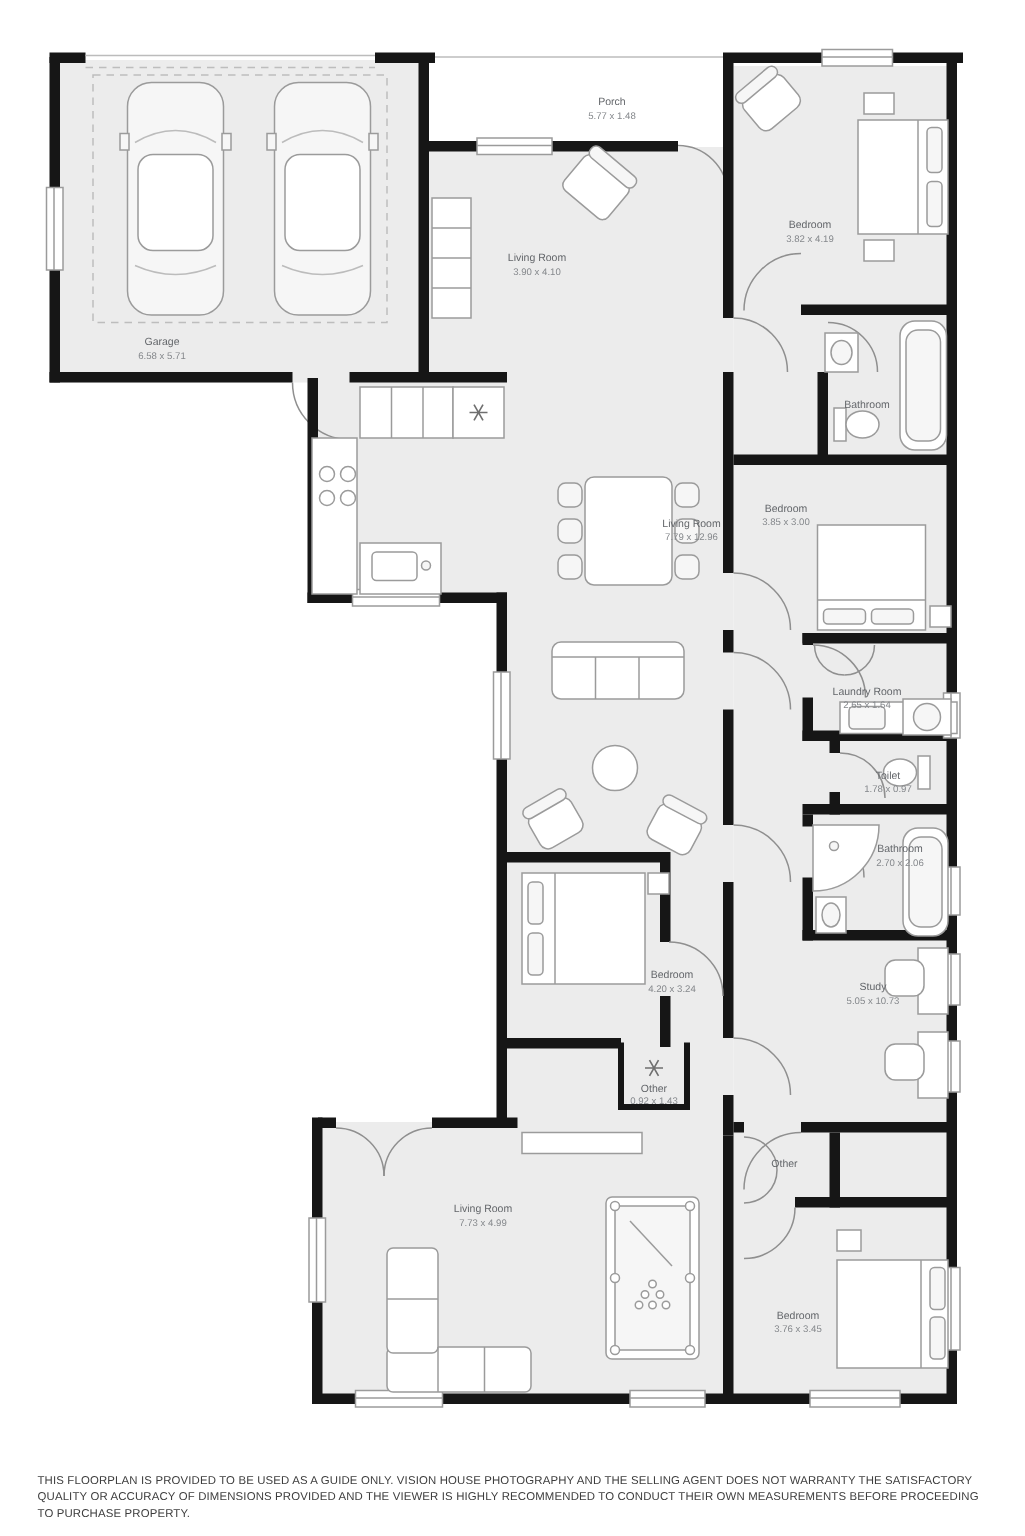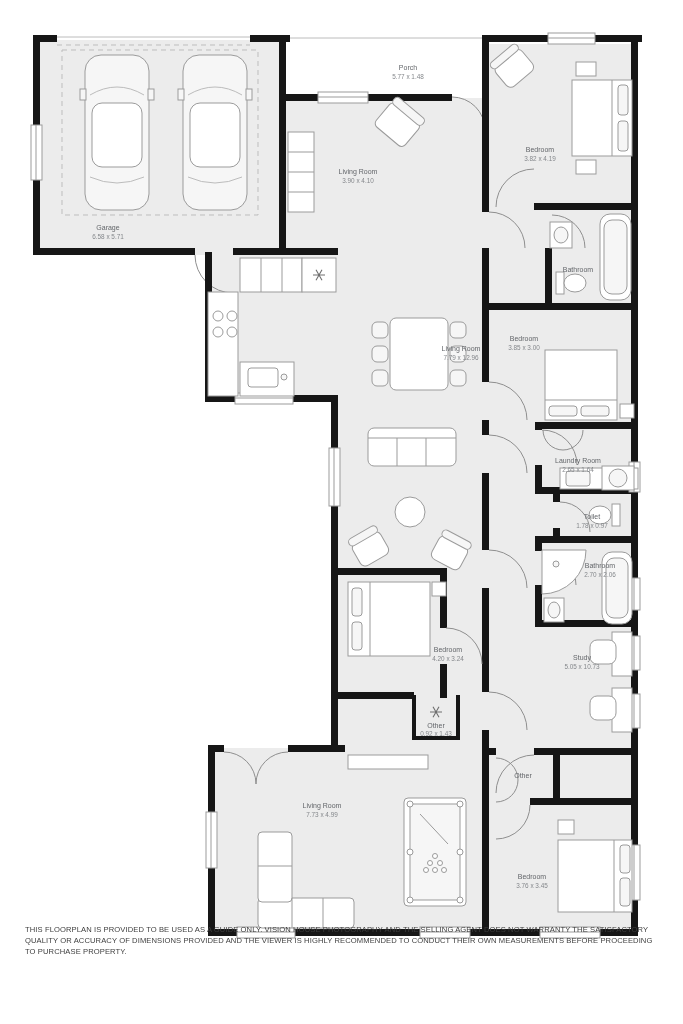--- a/index.html
+++ b/index.html
@@ -12,21 +12,21 @@
   .furng{fill:#f6f6f6;stroke:var(--furniture-stroke,#9b9b9b);stroke-width:1;}
   .door{fill:none;stroke:#8f8f8f;stroke-width:1;}
   .window{fill:#ffffff;stroke:#9b9b9b;stroke-width:1;}
   .wline{stroke:#9b9b9b;stroke-width:1;}
   .thin{stroke:#bcbcbc;stroke-width:1;fill:none;}
   .dash{stroke:#bdbdbd;stroke-width:1;stroke-dasharray:5 4;fill:none;}
   .snow{stroke:#6f6f6f;stroke-width:1.1;fill:none;}
   text{font-family:"Liberation Sans",sans-serif;}
   .rname{font-size:7px;fill:var(--label,#63666a);text-anchor:middle;}
   .rdims{font-size:6.4px;fill:#85888c;text-anchor:middle;}
-  .disclaimer{position:absolute;left:25px;right:18px;top:924px;
+  .disclaimer{position:absolute;left:25px;right:18px;top:981px;
       font-size:7.6px;line-height:11px;color:#3d3d3d;letter-spacing:0.1px;}
 </style>
 </head>
 <body>
 
 <div class="page">
 <svg width="683" height="1024" viewBox="0 0 683 1024">
 
   <g>
     <rect class="room" x="36" y="40" width="250" height="215"></rect>

